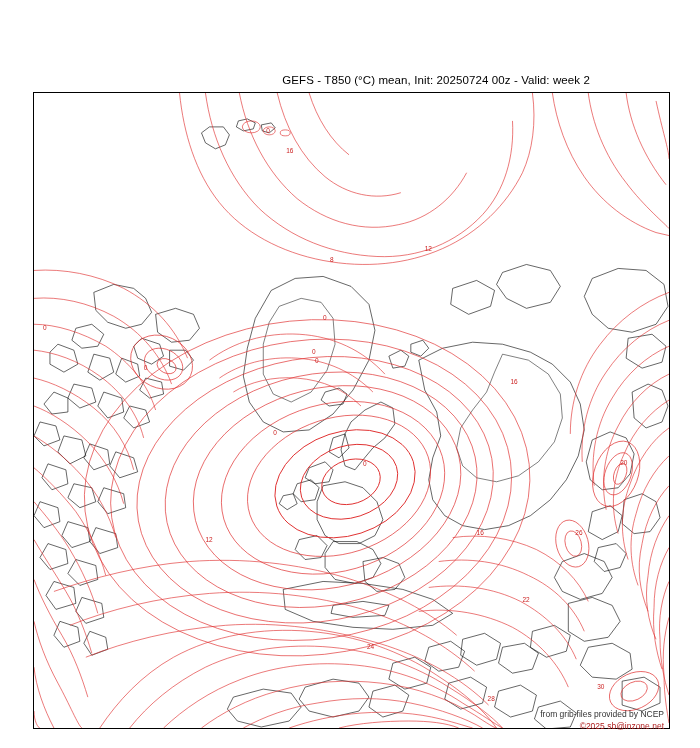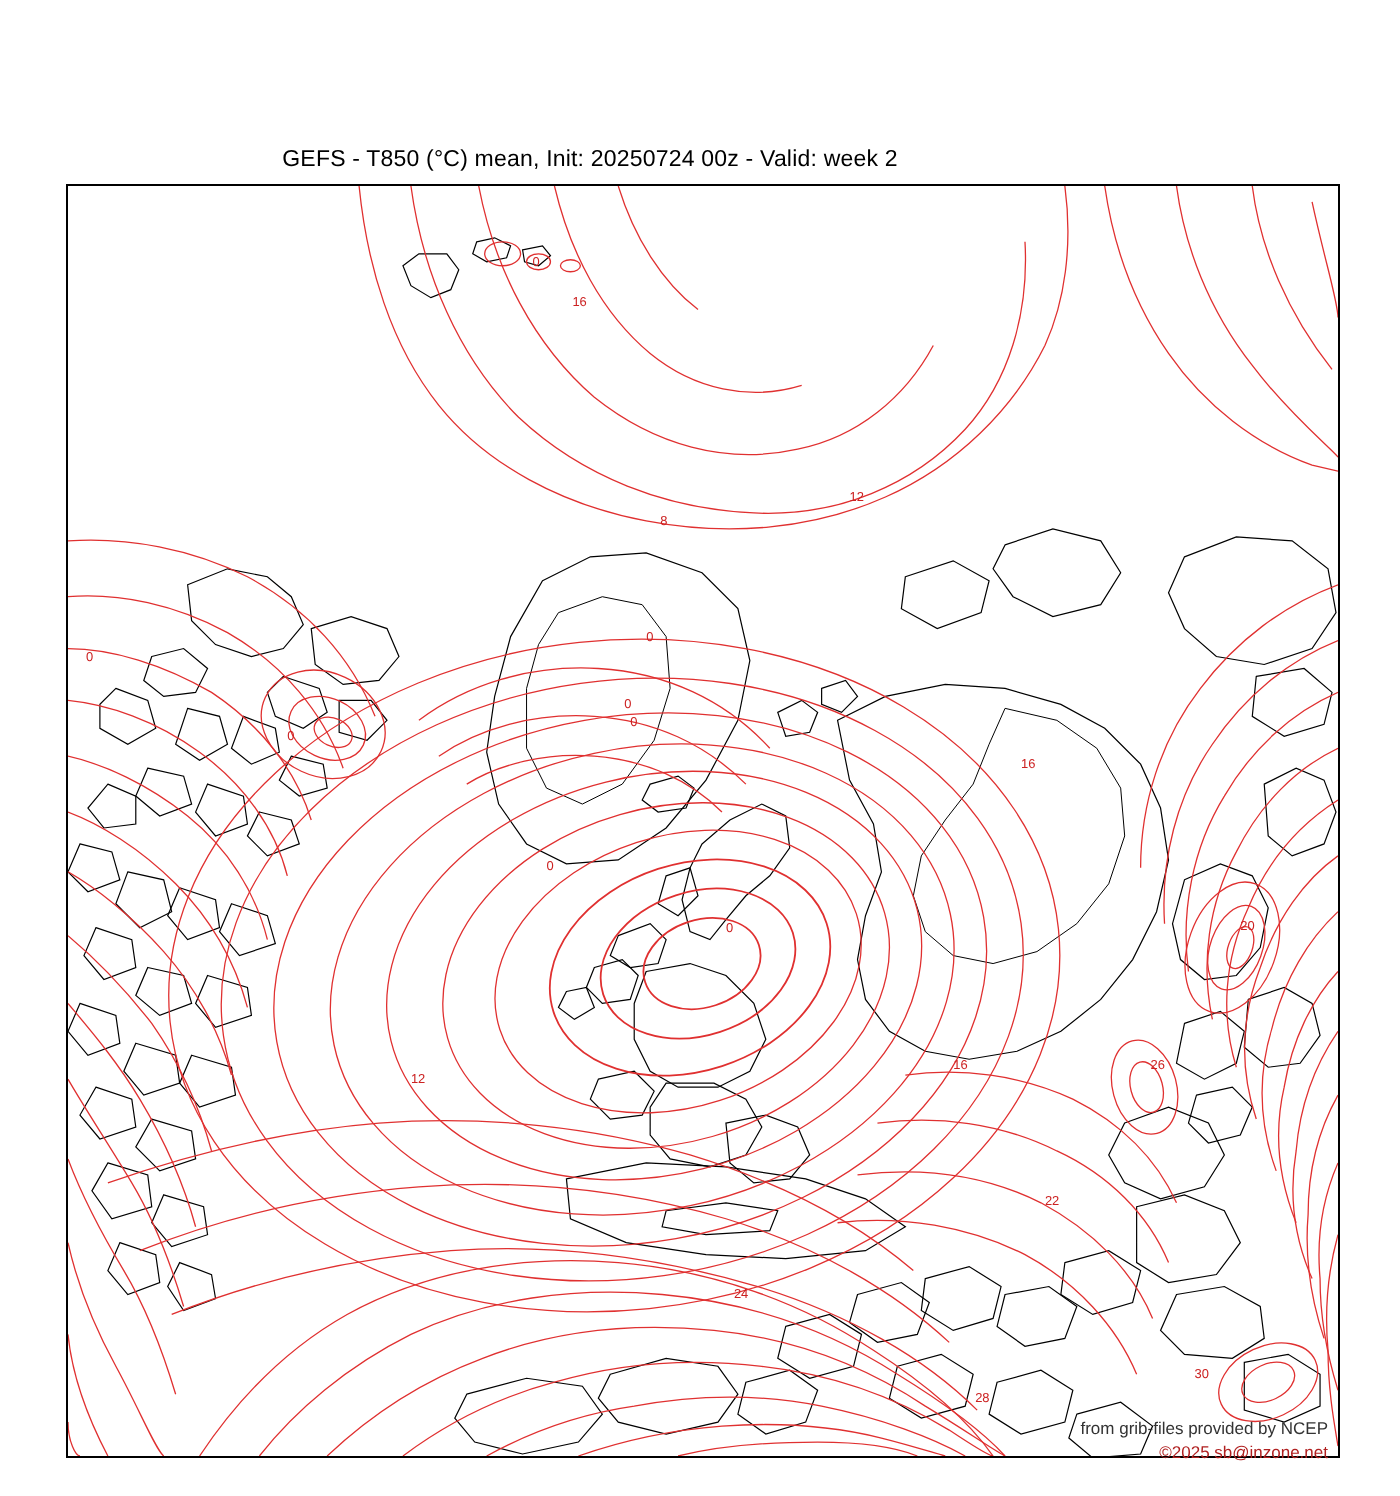--- a/index.html
+++ b/index.html
@@ -19,21 +19,21 @@
     position: absolute;
     left: 0; top: 0;
     width: 700px;
     height: 748px;
   }
   #chart-title {
     position: absolute;
     left: 0;
     top: 74px;
     width: 590px;
-    text-align: center;
+    text-align: right;
     font-size: 11.5px;
     color: #000;
     letter-spacing: 0.1px;
     white-space: nowrap;
   }
   #map-frame {
     position: absolute;
     left: 33px;
     top: 92px;
     width: 637px;

